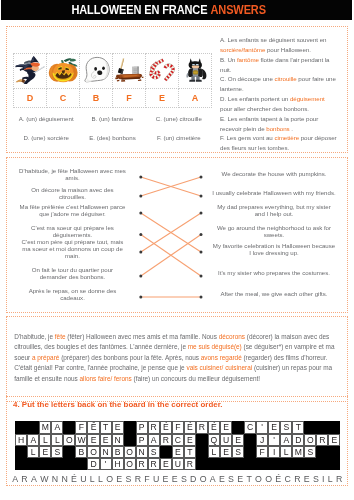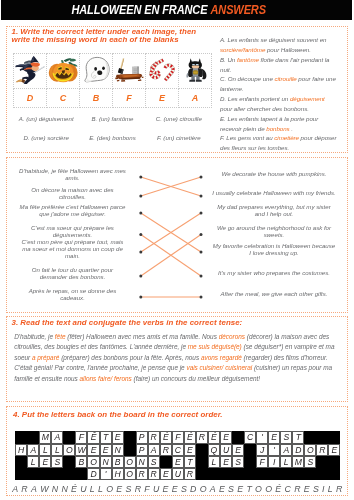--- a/index.html
+++ b/index.html
@@ -1,18 +1,18 @@
 <!DOCTYPE html>
 <html><head>
 <meta charset="utf-8">
 <style>
   html,body{margin:0;padding:0;}
   body{width:354px;height:500px;background:#ffffff;
        font-family:"Liberation Sans",sans-serif;overflow:hidden;}
-  .page{position:relative;width:354px;height:420px;font-style:italic;}
+  .page{position:relative;width:354px;height:420px;}
 
   
   .hdr{position:absolute;left:1px;top:0;width:351px;height:20px;background:#040404;}
   .hdr-row{position:absolute;left:0;top:0;width:351px;height:20px;
            display:flex;align-items:center;justify-content:center;}
   .hdr-scale{transform:scaleX(.89) translateX(-8.5px);transform-origin:center;white-space:nowrap;}
   .hdr-t1,.hdr-t2{font-weight:bold;font-size:12.4px;letter-spacing:-0.15px;
           line-height:20px;}
   .hdr-t1{color:#ffffff;}
   .hdr-t2{color:#F15A22;margin-left:3.5px;}
@@ -50,21 +50,21 @@
   #s2-lines{position:absolute;left:0;top:0;width:342px;height:156px;overflow:visible;}
 
   
   #sec3{top:316px;height:86px;}
   #s3-title{position:absolute;left:4.5px;top:0.8px;}
   .s3-body{position:absolute;left:7.2px;top:14.7px;width:325px;color:#6A6B6E;
            font-size:6.45px;line-height:10.5px;text-align:left;letter-spacing:-0.02px;}
   .s3-body .o{color:#F36F21;}
 
   
-  #sec4{top:406px;height:90px;}
+  #sec4{top:396px;height:90px;}
   #s4-title{position:absolute;left:6px;top:3px;}
   #grid{position:absolute;left:8.2px;top:24.3px;background:#000;}
   .grow{display:flex;}
   .cell{width:12.06px;height:12.3px;box-sizing:border-box;
         display:flex;align-items:center;justify-content:center;
         font-size:8.6px;color:#231F20;background:#ffffff;
         border:0.65px solid #5A5A5A;
         margin:0;font-family:"Liberation Sans",sans-serif;}
   .cell.blk{background:#000;border-color:#000;color:#000;}
   #bank{position:absolute;left:5.2px;top:78.0px;width:330.5px;display:flex;
@@ -76,21 +76,20 @@
 
 <div class="page">
 
   <div class="hdr">
     <div class="hdr-row">
       <div class="hdr-scale"><span class="hdr-t1">HALLOWEEN EN FRANCE</span><span class="hdr-t2">ANSWERS</span></div>
     </div>
   </div>
 
   <div class="sec" id="sec1">
-    <div class="sec-title" id="s1-title">1. Write the correct letter under each image, then write the missing word in each of the blanks</div>
     <div class="s1-left">
       <table class="imgtable" id="imgtable">
           <tbody>
             <tr class="irow">
               <td><span class="ic"><svg viewBox="0 0 32 32" width="30" height="30">
  <g>
   <path d="M4.8 28.8 L31.2 12.8 L31.8 13.9 L5.4 29.9 Z" fill="#B9BDC2"></path>
   <path d="M4.8 28.8 L31.2 12.8 L31.5 13.4 L5.1 29.4 Z" fill="#E9EBED"></path>
   <path d="M8.0 26.4 L11.2 28.4 L9.2 31.0 L6.0 29.0 Z" fill="#6B3A18"></path>
   <path d="M6.8 27.0 C4.6 27.2 2.2 28.3 0.6 30.0 C3.2 30.4 5.8 29.9 7.8 28.9 Z" fill="#C8873D"></path>
@@ -278,21 +277,20 @@
         <div class="m-item" style="top:34.8px;transform:translateY(-50%)">I usually celebrate Halloween with my friends.</div>
         <div class="m-item" style="top:51.8px;transform:translateY(-50%)">My dad prepares everything, but my sister and I help out.</div>
         <div class="m-item" style="top:73.3px;transform:translateY(-50%)">We go around the neighborhood to ask for sweets.</div>
         <div class="m-item" style="top:90.8px;transform:translateY(-50%)">My favorite celebration is Halloween because I love dressing up.</div>
         <div class="m-item" style="top:114.8px;transform:translateY(-50%)">It's my sister who prepares the costumes.</div>
         <div class="m-item" style="top:135.8px;transform:translateY(-50%)">After the meal, we give each other gifts.</div>
       </div>
   </div>
 
   <div class="sec" id="sec3">
-    <div class="sec-title" id="s3-title">3. Read the text and conjugate the verbs in the correct tense:</div>
     <div class="s3-body" id="s3-body"><span class="">D'habitude, je </span><span class="o">fête</span><span class=""> (fêter) Halloween avec mes amis et ma famille. Nous </span><span class="o">décorons</span><span class=""> (décorer) la maison avec des citrouilles, des bougies et des fantômes. L'année dernière, je </span><span class="o">me suis déguisé(e)</span><span class=""> (se déguiser*) en vampire et ma soeur </span><span class="o">a préparé</span><span class=""> (préparer) des bonbons pour la fête. Après, nous </span><span class="o">avons regardé</span><span class=""> (regarder) des films d'horreur. C'était génial! Par contre, l'année prochaine, je pense que je </span><span class="o">vais cuisiner/ cuisinerai</span><span class=""> (cuisiner) un repas pour ma famille et ensuite nous </span><span class="o">allons faire/ ferons</span><span class=""> (faire) un concours du meilleur déguisement!</span></div>
   </div>
 
   <div class="sec" id="sec4">
     <div class="sec-title" id="s4-title">4. Put the letters back on the board in the correct order.</div>
     <div id="grid">
         <div class="grow">
           <div class="cell blk"></div>
           <div class="cell blk"></div>
           <div class="cell">M</div>

